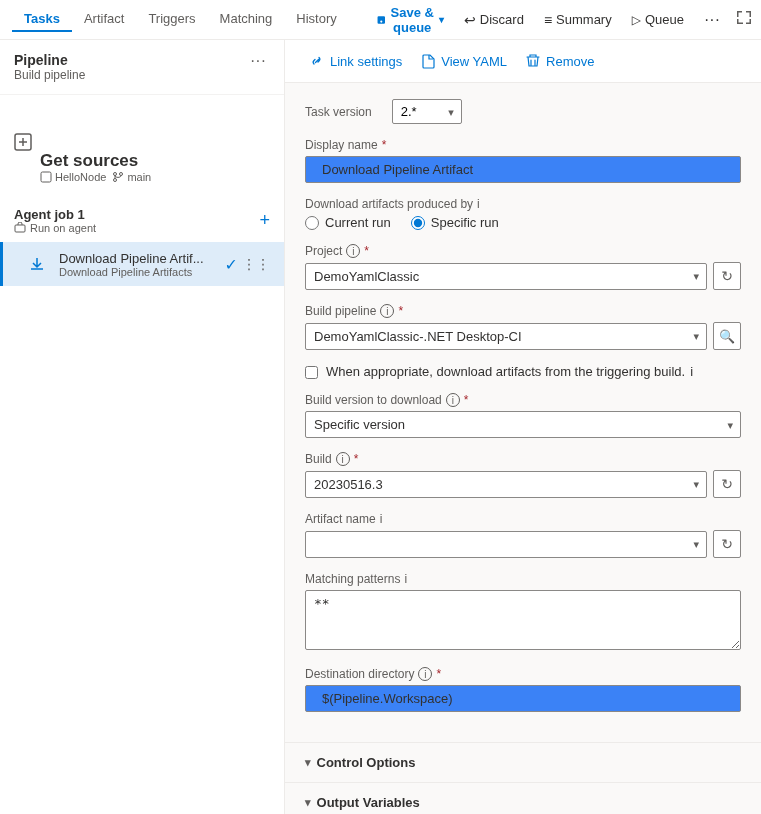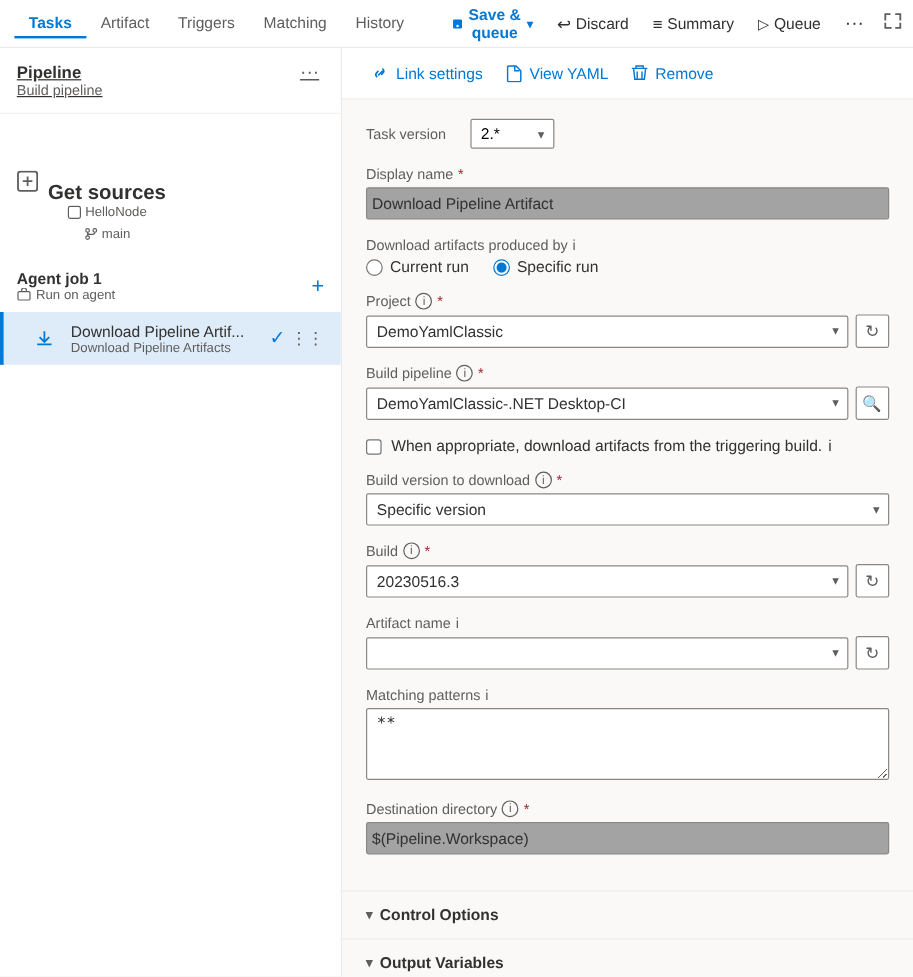--- a/index.html
+++ b/index.html
@@ -15,27 +15,27 @@
     .action-btn { display: flex; align-items: center; gap: 4px; padding: 5px 8px; border: none; background: none; cursor: pointer; color: #323130; font-size: 13px; border-radius: 2px; }
     .action-btn.primary { color: #0078d4; font-weight: 600; }
     .more-btn { padding: 5px 8px; border: none; background: none; cursor: pointer; color: #323130; font-size: 16px; border-radius: 2px; }
     .expand-btn { margin-left: auto; padding: 5px 8px; border: none; background: none; cursor: pointer; color: #605e5c; }
 
     
     .main-layout { display: flex; flex: 1; overflow: hidden; }
 
     
     .left-panel { width: 285px; background: #fff; border-right: 1px solid #edebe9; display: flex; flex-direction: column; flex-shrink: 0; overflow-y: auto; }
-    .pipeline-header { padding: 12px 14px; display: flex; align-items: flex-start; justify-content: space-between; text-decoration: underline; }
+    .pipeline-header { padding: 12px 14px; display: flex; align-items: flex-start; justify-content: space-between; }
     .pipeline-title { font-size: 14px; font-weight: 600; color: #323130; }
     .pipeline-subtitle { font-size: 12px; color: #605e5c; }
     .pipeline-more { border: none; background: none; cursor: pointer; color: #605e5c; font-size: 16px; padding: 0 4px; }
     .get-sources { padding: 8px 14px; display: flex; align-items: center; gap: 8px; border-top: 1px solid #f3f2f1; }
     .get-sources-label { font-size: 17px; font-weight: 700; margin-top: 48px; }
-    .get-sources-meta { display: flex; gap: 6px; font-size: 11px; color: #605e5c; align-items: center; flex-direction: column; }
+    .get-sources-meta { display: flex; gap: 6px; font-size: 11px; color: #605e5c; align-items: center; }
     .get-sources-meta span { display: flex; align-items: center; gap: 3px; }
 
     .agent-job-section { margin-top: 8px; }
     .agent-job-header { padding: 8px 14px; display: flex; align-items: center; justify-content: space-between; }
     .agent-job-title { font-size: 13px; font-weight: 600; }
     .agent-job-sub { font-size: 11px; color: #605e5c; display: flex; align-items: center; gap: 4px; }
     .add-btn { border: none; background: none; cursor: pointer; color: #0078d4; font-size: 18px; padding: 0; }
 
     .task-item { padding: 8px 14px 8px 20px; display: flex; align-items: center; gap: 8px; cursor: pointer; background: #deecf9; border-left: 3px solid #0078d4; }
     .task-icon { width: 28px; height: 28px; background: #deecf9; border-radius: 2px; display: flex; align-items: center; justify-content: center; color: #0078d4; flex-shrink: 0; }
@@ -58,21 +58,21 @@
     .form-label { font-size: 12px; color: #605e5c; margin-bottom: 4px; display: flex; align-items: center; gap: 4px; }
     .form-label.required::after { content: ' *'; color: #a4262c; }
     .form-label .info-icon { width: 14px; height: 14px; border-radius: 50%; border: 1px solid #605e5c; display: inline-flex; align-items: center; justify-content: center; font-size: 10px; color: #605e5c; cursor: pointer; }
 
     .task-version-row { display: flex; align-items: center; gap: 20px; margin-bottom: 14px; }
     .task-version-label { font-size: 12px; color: #605e5c; }
     .version-select { padding: 4px 28px 4px 8px; border: 1px solid #8a8886; border-radius: 2px; font-size: 13px; background: #fff; appearance: none; cursor: pointer; min-width: 70px; }
     .select-wrapper { position: relative; display: inline-block; }
     .select-wrapper::after { content: '▾'; position: absolute; right: 8px; top: 50%; transform: translateY(-50%); pointer-events: none; color: #605e5c; font-size: 11px; }
 
-    .text-input { width: 100%; padding: 5px 4px; border: 1px solid #8a8886; border-radius: 2px; font-size: 13px; color: #323130; background: #a3a3a3; }
+    .text-input { width: 100%; padding: 5px 16px; border: 1px solid #8a8886; border-radius: 2px; font-size: 13px; color: #323130; background: #3b82f6; }
 
     .radio-group { display: flex; gap: 20px; align-items: center; margin-top: 4px; }
     .radio-option { display: flex; align-items: center; gap: 6px; cursor: pointer; }
     .radio-input { width: 14px; height: 14px; accent-color: #0078d4; cursor: pointer; }
 
     .dropdown-row { display: flex; align-items: center; gap: 6px; }
     .dropdown-wrapper { flex: 1; position: relative; }
     .dropdown-select { width: 100%; padding: 5px 28px 5px 8px; border: 1px solid #8a8886; border-radius: 2px; font-size: 13px; color: #323130; background: #fff; appearance: none; cursor: pointer; }
     .dropdown-arrow { position: absolute; right: 8px; top: 50%; transform: translateY(-50%); pointer-events: none; color: #605e5c; font-size: 11px; }
     .refresh-btn { width: 28px; height: 28px; border: 1px solid #8a8886; background: #fff; border-radius: 2px; cursor: pointer; display: flex; align-items: center; justify-content: center; color: #605e5c; font-size: 14px; flex-shrink: 0; }

